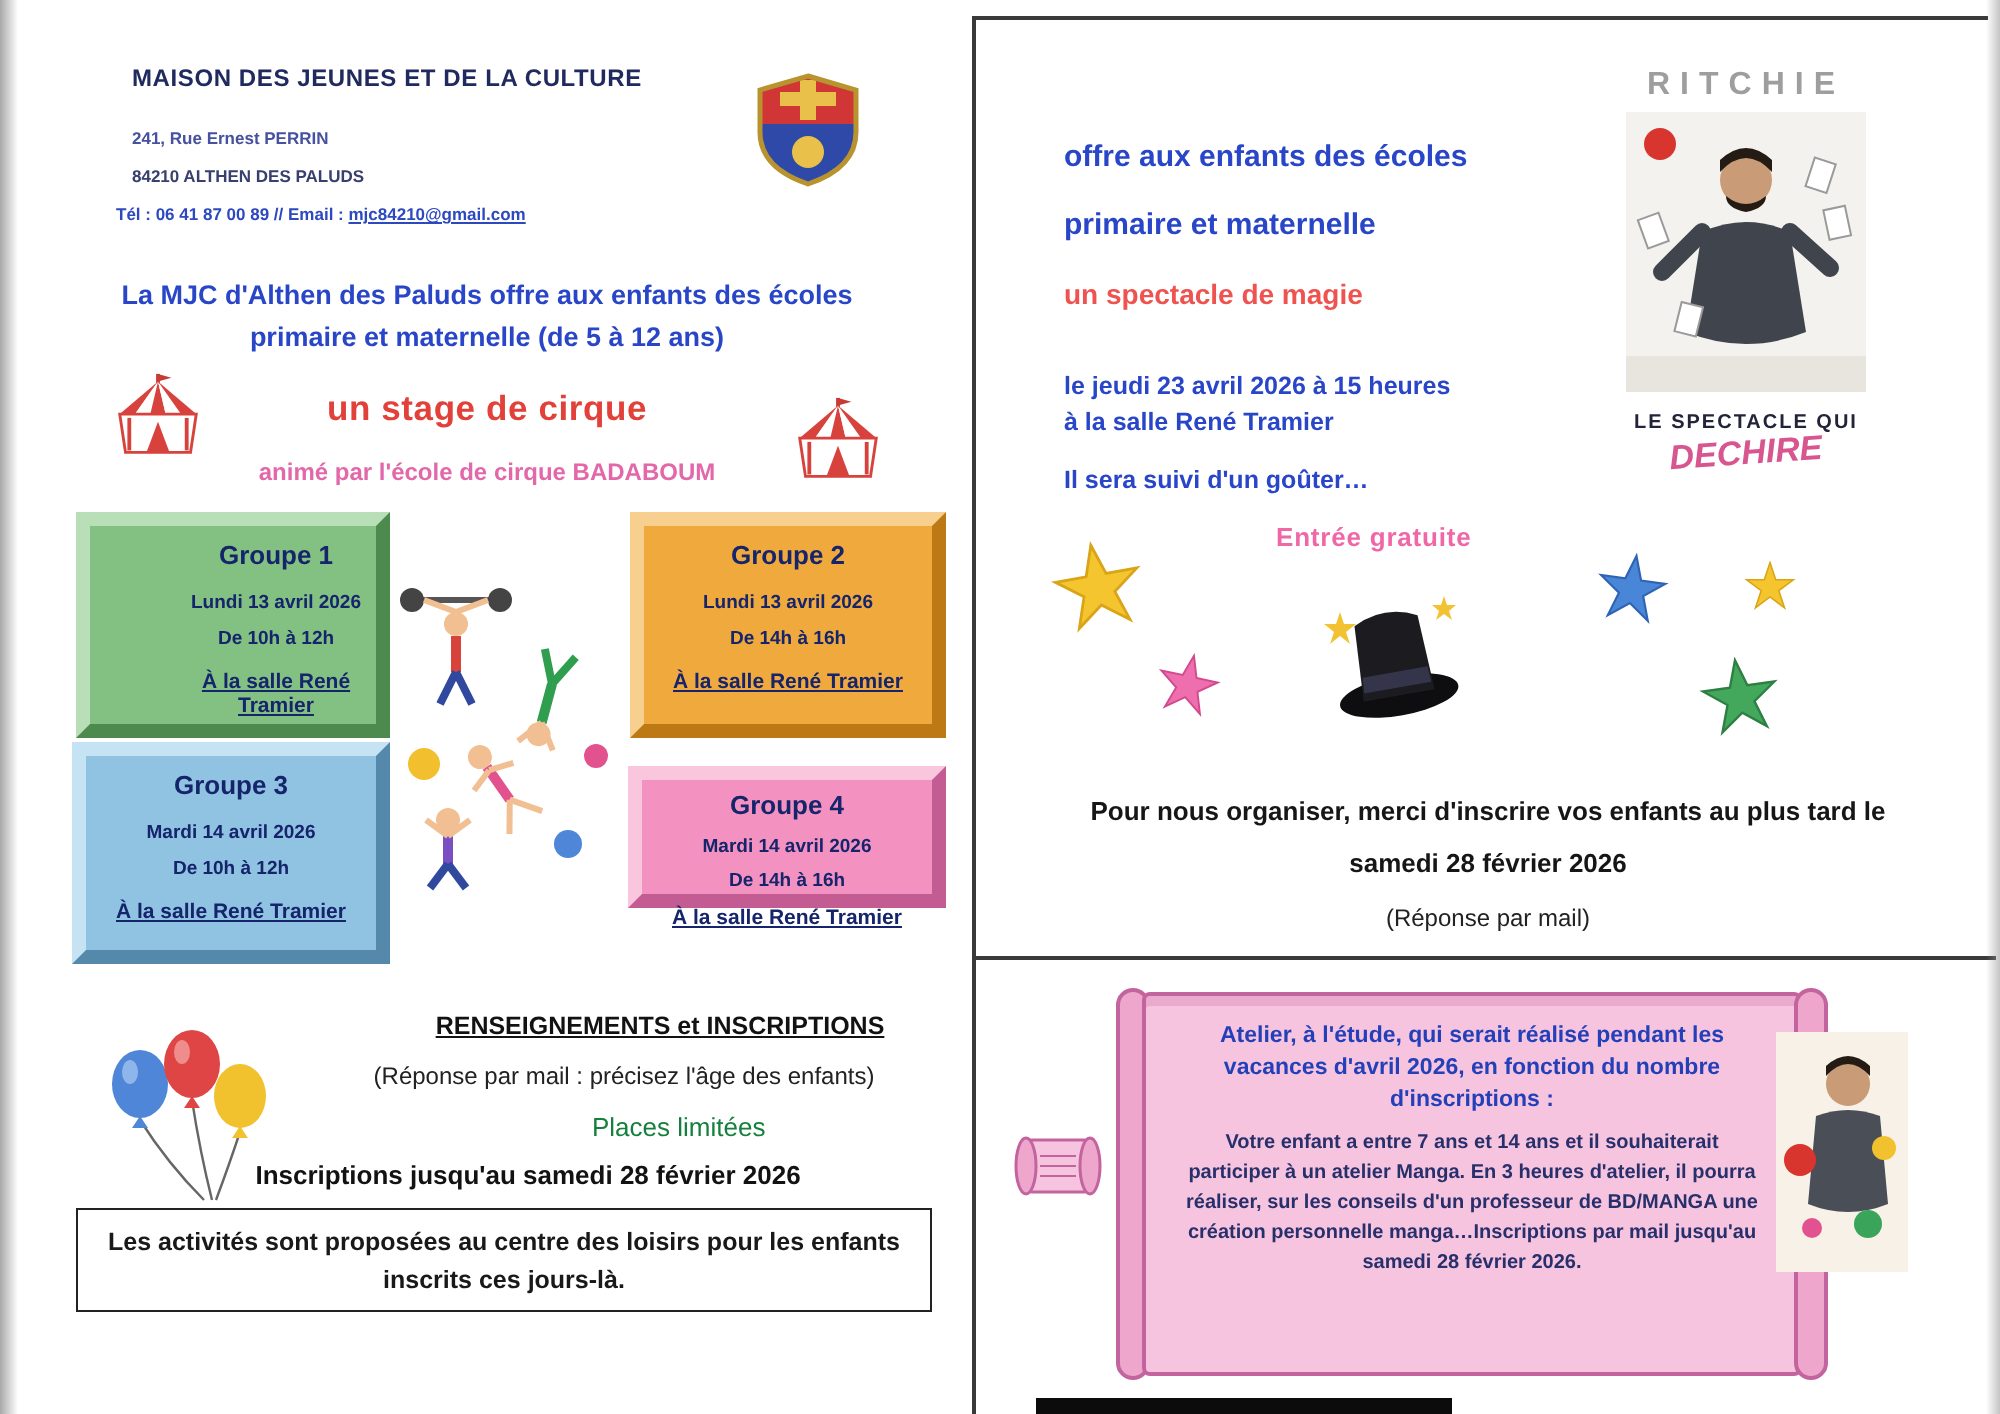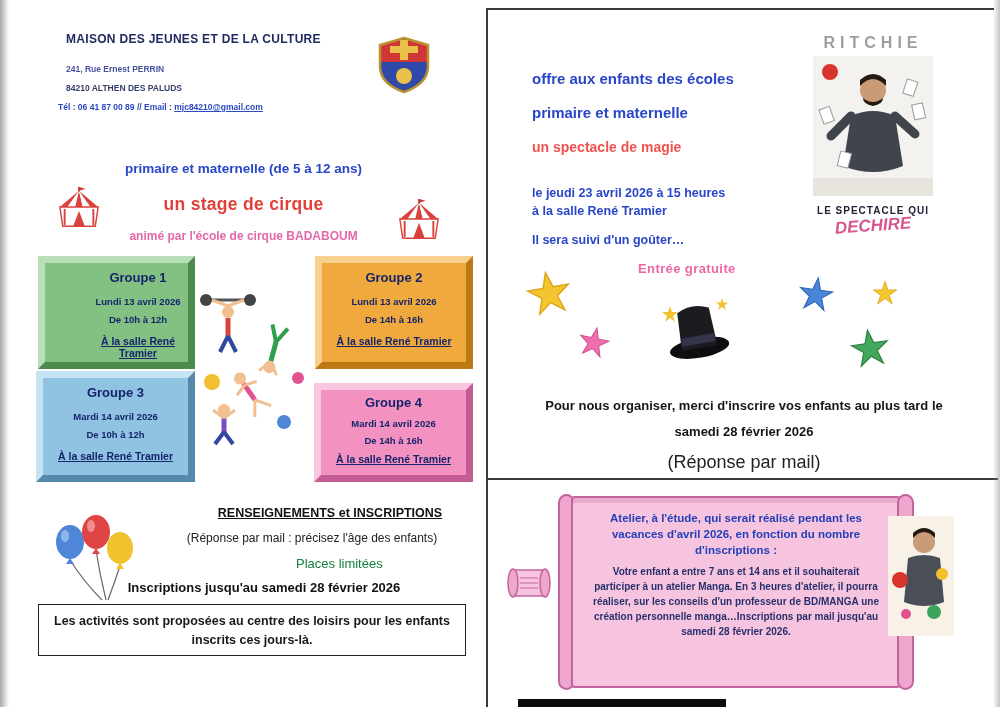--- a/index.html
+++ b/index.html
@@ -22,21 +22,21 @@
   .l-intro1{left:0;top:140px;width:487px;text-align:center;font-size:13.5px;font-weight:bold;color:#2946c8;}
   .l-intro2{left:0;top:161px;width:487px;text-align:center;font-size:13.5px;font-weight:bold;color:#2946c8;}
   .l-tent-left{left:56px;top:186px;}
   .l-tent-right{left:396px;top:198px;}
   .l-stage{left:0;top:194px;width:487px;text-align:center;font-size:17.5px;font-weight:bold;color:#e2413a;letter-spacing:.3px;}
   .l-sub{left:0;top:229px;width:487px;text-align:center;font-size:12px;font-weight:bold;color:#e268aa;}
   .group-box{background:var(--fill);border:7px solid;border-color:var(--light) var(--dark) var(--dark) var(--light);text-align:center;color:#15246b;}
   .g1{left:38px;top:256px;width:157px;height:113px;padding-left:43px;}
   .g2{left:315px;top:256px;width:158px;height:113px;}
   .g3{left:36px;top:371px;width:159px;height:111px;}
-  .g4{left:314px;top:383px;width:159px;height:99px;}
+  .g4{left:314px;top:383px;width:159px;height:71px;}
   .g-name{font-size:13px;font-weight:bold;margin-top:7px;}
   .g-date{font-size:9.5px;font-weight:bold;margin-top:11px;}
   .g-time{font-size:9.5px;font-weight:bold;margin-top:7px;}
   .g-place{font-size:10.5px;font-weight:bold;margin-top:10px;text-decoration:underline;}
   .g4 .g-name{margin-top:5px;}
   .g4 .g-date{margin-top:8px;}
   .g4 .g-time{margin-top:6px;}
   .g4 .g-place{margin-top:7px;}
   .l-kids{left:198px;top:282px;}
   .l-info-h{left:140px;top:506px;width:380px;text-align:center;font-size:12.5px;font-weight:bold;color:#121212;text-decoration:underline;}
@@ -63,21 +63,21 @@
   .poster-t2{font-size:17px;font-weight:bold;font-style:italic;color:#d8568f;transform:rotate(-4deg);}
   .star{position:absolute;}
   .st-y1{left:38px;top:270px;width:46px;height:46px;transform:rotate(-10deg);}
   .st-p{left:90px;top:326px;width:32px;height:32px;transform:rotate(12deg);}
   .st-b{left:310px;top:276px;width:36px;height:36px;transform:rotate(8deg);}
   .st-y2{left:384px;top:280px;width:26px;height:26px;}
   .st-g{left:362px;top:328px;width:40px;height:40px;transform:rotate(-8deg);}
   .r-hat{left:170px;top:288px;}
   .r-org1{left:16px;top:398px;width:480px;text-align:center;font-size:13px;font-weight:bold;color:#161616;}
   .r-org2{left:16px;top:424px;width:480px;text-align:center;font-size:13px;font-weight:bold;color:#161616;}
-  .r-reply{left:16px;top:452px;width:480px;text-align:center;font-size:18px;color:#222222;}
+  .r-reply{left:16px;top:452px;width:480px;text-align:center;font-size:12px;color:#222222;}
 
   .div-v{left:486px;top:8px;width:2px;height:699px;background:#3a3a3a;}
   .div-t{left:488px;top:8px;width:506px;height:2px;background:#3a3a3a;}
   .div-h{left:0px;top:478px;width:510px;height:2px;background:#3a3a3a;}
 
   
   .scroll{left:70px;top:494px;width:356px;height:196px;}
   .scroll > *{position:absolute;}
   .scroll-paper{left:13px;right:13px;top:2px;bottom:2px;background:#f6c4df;border:2px solid #c4649f;border-radius:4px;box-shadow:inset 0 5px 0 rgba(200,90,150,.25);padding:12px 20px 0;}
   .roll{width:17px;top:0;bottom:0;background:#eea6cd;border:2px solid #c4649f;border-radius:9px;}
@@ -114,20 +114,21 @@
       <g clip-path="url(#shieldclip)">
         <rect x="0" y="0" width="52" height="58" fill="#2e49a8"></rect>
         <rect x="0" y="0" width="52" height="26" fill="#d03636"></rect>
         <rect x="22" y="4" width="8" height="20" fill="#e8c04a"></rect>
         <rect x="12" y="10" width="28" height="7" fill="#e8c04a"></rect>
         <circle cx="26" cy="40" r="8" fill="#e8c04a"></circle>
       </g>
       <path d="M26 2 L50 9 V30 Q50 48 26 56 Q2 48 2 30 V9 Z" fill="none" stroke="#b8932e" stroke-width="2.5"></path>
     </svg>
 
+    <div class="l-intro1">La MJC d'Althen des Paluds offre aux enfants des écoles</div>
     <div class="l-intro2">primaire et maternelle (de 5 à 12 ans)</div>
 
     <svg class="l-tent-left" width="46" height="44" viewBox="0 0 48 46">
       <line x1="24" y1="1" x2="24" y2="6" stroke="#c93a35" stroke-width="2"></line>
       <polygon points="24,1 31,3 24,5" fill="#c93a35"></polygon>
       <polygon points="24,5 4,22 12,22" fill="#d8423c"></polygon>
       <polygon points="24,5 12,22 20,22" fill="#ffffff"></polygon>
       <polygon points="24,5 20,22 28,22" fill="#d8423c"></polygon>
       <polygon points="24,5 28,22 36,22" fill="#ffffff"></polygon>
       <polygon points="24,5 36,22 44,22" fill="#d8423c"></polygon>

